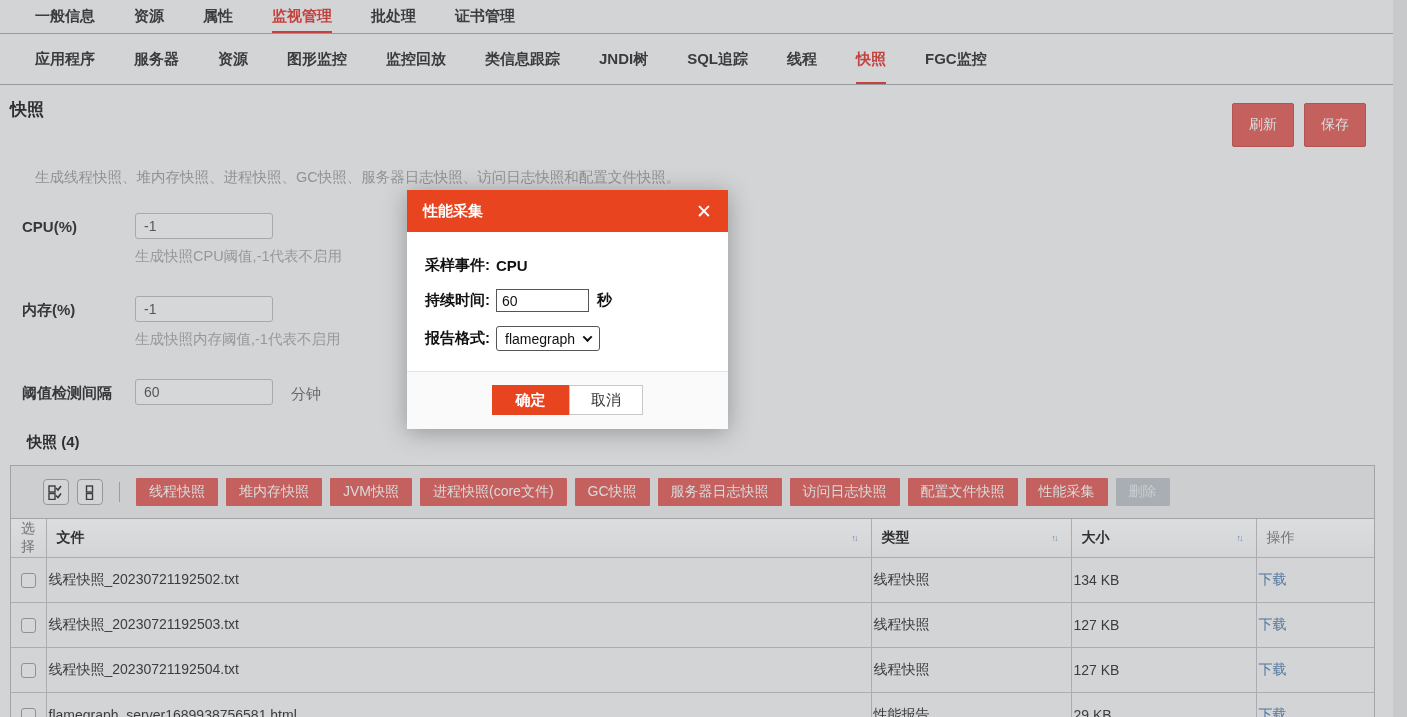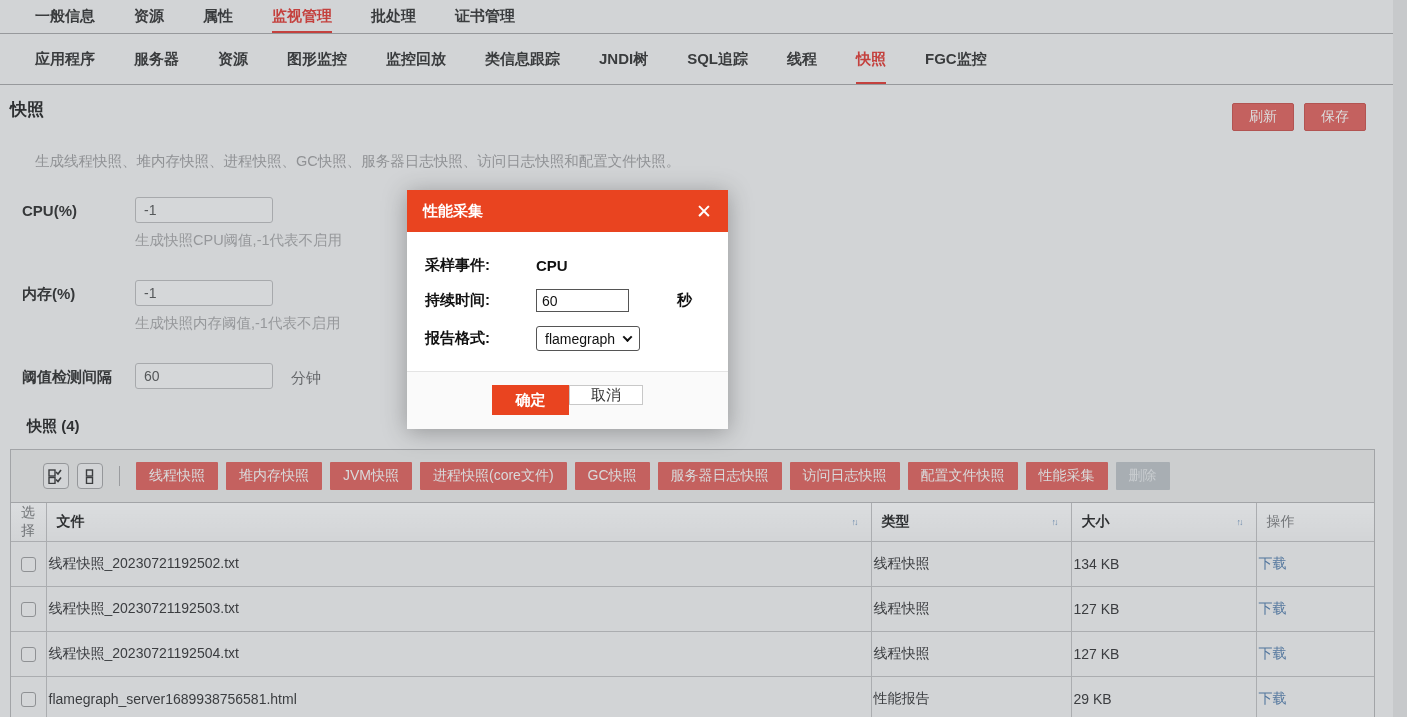--- a/index.html
+++ b/index.html
@@ -16,21 +16,21 @@
   .tab { display:flex; align-items:center; margin-right:39px; font-size:15px; font-weight:bold; color:#3a3c3e; cursor:pointer; white-space:nowrap; }
   .tab.active { color:#c4413e; box-shadow:inset 0 -2px 0 #c4413e; }
 
   
   .content { padding:0 0 0 10px; position:relative; }
   .title-row { display:flex; justify-content:space-between; align-items:flex-start; padding-right:41px; }
   .page-title { font-size:17px; font-weight:bold; color:#2e3032; margin-top:13px; }
   .head-btns { margin-top:18px; display:flex; gap:10px; }
   .btn-red {
     background:#c4615f; color:#dcdddd; border:1px solid #b25severity;
-    border:1px solid #b25452; padding:0 14px; height:28px; min-width:62px;
+    border:1px solid #b25452; padding:0 14px; height:44px; min-width:62px;
     font-size:14px; cursor:pointer; border-radius:2px;
   }
   .desc { margin:21px 0 0 25px; color:#909295; font-size:14.5px; }
 
   
   .form { margin-top:20px; }
   .form-row { display:flex; align-items:flex-start; }
   .form-label { width:125px; padding-left:12px; padding-top:5px; font-weight:bold; color:#36383a; font-size:15px; }
   .fld input {
     width:138px; height:26px; background:#d5d7d9; border:1px solid #a7a9ac;
@@ -79,32 +79,32 @@
 
   
   .modal {
     position:absolute; left:407px; top:190px; width:321px;
     background:#fff; box-shadow:0 3px 22px rgba(50,50,50,.38); z-index:10;
   }
   .modal-head { height:42px; display:flex; align-items:center; justify-content:space-between; padding:0 16px; }
   .modal-title { color:#fff; font-size:15px; font-weight:bold; }
   .modal-x { color:#fff; font-size:19px; cursor:pointer; line-height:1; }
   .modal-body { padding:22px 18px 20px; background:#fff; }
-  .m-row { display:flex; align-items:center; margin-top:14px;gap:40px; }
+  .m-row { display:flex; align-items:center; margin-top:14px; }
   .m-row:first-child { margin-top:14px; }
   .m-label { font-weight:bold; color:#111; font-size:15px; white-space:nowrap; }
   .m-val { font-weight:bold; color:#111; font-size:15px; margin-left:6px; }
   .m-input { width:93px; height:23px; border:1px solid #555; margin-left:6px; padding:0 5px; font-size:14px; color:#111; font-family:inherit; }
   .m-unit { font-weight:bold; color:#111; font-size:15px; margin-left:8px; }
   .m-select { margin-left:6px; height:25px; border:1px solid #555; border-radius:3px; display:flex; align-items:center; padding:0 8px; gap:9px; cursor:pointer; }
   .m-select span { font-size:14px; color:#111; }
   .chev { width:7px; height:7px; border-right:2px solid #111; border-bottom:2px solid #111; transform:rotate(45deg) translate(-1px,-1px); }
   .modal-foot { background:#fafafa; border-top:1px solid #e4e4e4; padding:13px 0 14px; display:flex; justify-content:center; }
   .m-ok { width:77px; height:30px; border:none; color:#fff; font-size:15px; font-weight:bold; cursor:pointer; font-family:inherit; }
-  .m-cancel { width:74px; height:20px; background:#fff; border:1px solid #c8c8c8; color:#333; font-size:15px; cursor:pointer; font-family:inherit; }
+  .m-cancel { width:74px; height:30px; background:#fff; border:1px solid #c8c8c8; color:#333; font-size:15px; cursor:pointer; font-family:inherit; }
 
   svg { display:block; }
 </style>
 </head>
 <body>
 
 <div class="tabs-top">
   <div class="tab">一般信息</div>
   <div class="tab">资源</div>
   <div class="tab">属性</div>

